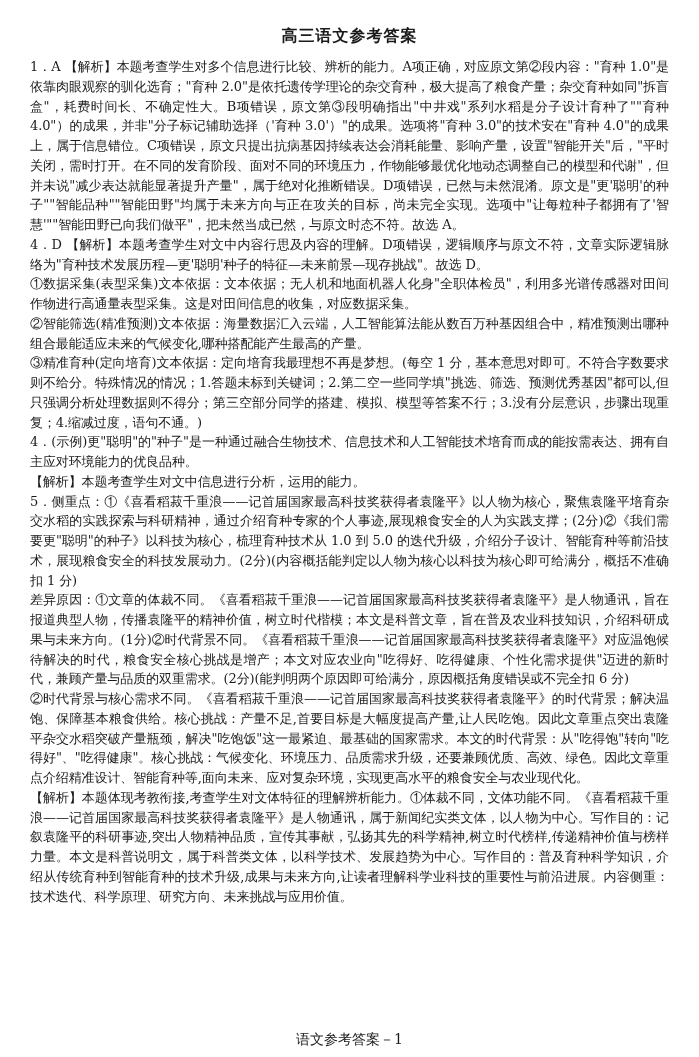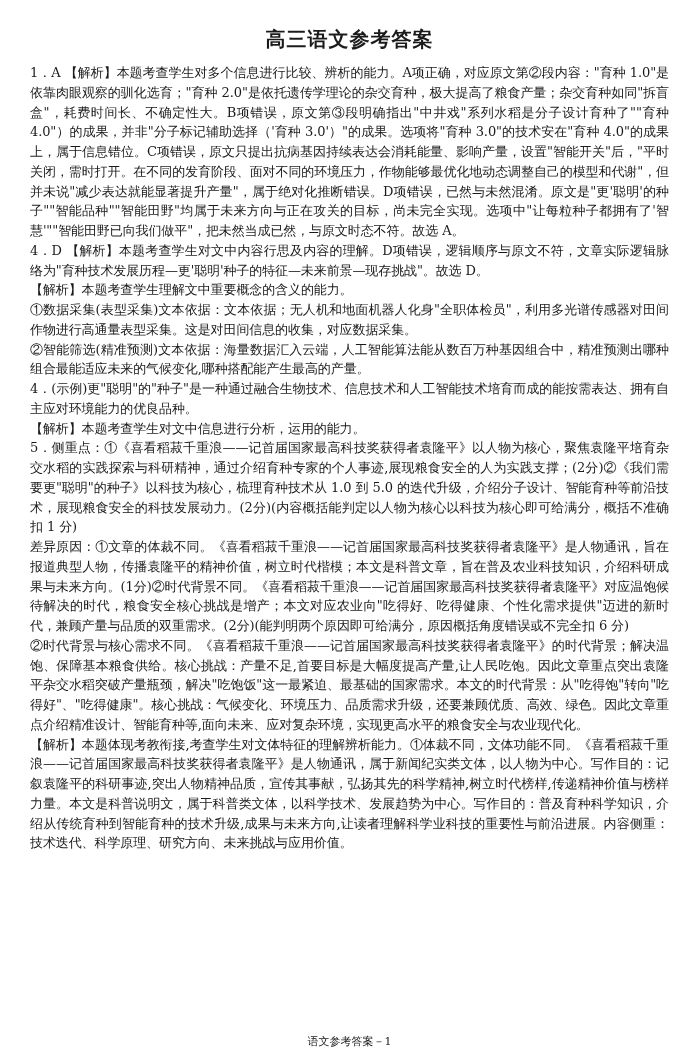--- a/index.html
+++ b/index.html
@@ -15,21 +15,21 @@
   .page {
     width: 699px;
     min-height: 1057px;
     box-sizing: border-box;
     padding: 22px 30px 10px 30px;
     position: relative;
     background: #fff;
   }
   .doc-title {
     text-align: center;
-    font-size: 20px;
+    font-size: 16px;
     font-weight: bold;
     letter-spacing: 1px;
     margin: 4px 0 10px 0;
     font-family: "DejaVu Serif", "Liberation Serif", serif;
   }
   .item {
     margin-bottom: 1px;
   }
   .para {
     font-size: 13px;
@@ -38,43 +38,43 @@
     text-justify: inter-ideograph;
     margin: 0;
     letter-spacing: -0.1px;
   }
   .footer {
     position: absolute;
     bottom: 8px;
     left: 0;
     width: 699px;
     text-align: center;
-    font-size: 11px;
+    font-size: 14px;
   }
   .blk { margin-bottom: 0px; }
 </style>
 </head>
 <body>
 
 <div class="page">
 
   <div class="doc-title">高三语文参考答案</div>
 
   <div class="item blk">
     <p class="para">1．A 【解析】本题考查学生对多个信息进行比较、辨析的能力。A项正确，对应原文第②段内容："育种 1.0"是依靠肉眼观察的驯化选育；"育种 2.0"是依托遗传学理论的杂交育种，极大提高了粮食产量；杂交育种如同"拆盲盒"，耗费时间长、不确定性大。B项错误，原文第③段明确指出"中井戏"系列水稻是分子设计育种了""育种 4.0"）的成果，并非"分子标记辅助选择（'育种 3.0'）"的成果。选项将"育种 3.0"的技术安在"育种 4.0"的成果上，属于信息错位。C项错误，原文只提出抗病基因持续表达会消耗能量、影响产量，设置"智能开关"后，"平时关闭，需时打开。在不同的发育阶段、面对不同的环境压力，作物能够最优化地动态调整自己的模型和代谢"，但并未说"减少表达就能显著提升产量"，属于绝对化推断错误。D项错误，已然与未然混淆。原文是"更'聪明'的种子""智能品种""智能田野"均属于未来方向与正在攻关的目标，尚未完全实现。选项中"让每粒种子都拥有了'智慧'""智能田野已向我们做平"，把未然当成已然，与原文时态不符。故选 A。</p>
   </div>
 
   <div class="item blk">
     <p class="para">4．D 【解析】本题考查学生对文中内容行思及内容的理解。D项错误，逻辑顺序与原文不符，文章实际逻辑脉络为"育种技术发展历程—更'聪明'种子的特征—未来前景—现存挑战"。故选 D。</p>
   </div>
 
   <div class="item blk">
-    <p class="para">【解析】本题考查学生理解文中重要概念的含义的能力。</p>
     <p class="para">①数据采集(表型采集)文本依据：文本依据；无人机和地面机器人化身"全职体检员"，利用多光谱传感器对田间作物进行高通量表型采集。这是对田间信息的收集，对应数据采集。</p>
     <p class="para">②智能筛选(精准预测)文本依据：海量数据汇入云端，人工智能算法能从数百万种基因组合中，精准预测出哪种组合最能适应未来的气候变化,哪种搭配能产生最高的产量。</p>
+    <p class="para">③精准育种(定向培育)文本依据：定向培育我最理想不再是梦想。(每空 1 分，基本意思对即可。不符合字数要求则不给分。特殊情况的情况；1.答题未标到关键词；2.第二空一些同学填"挑选、筛选、预测优秀基因"都可以,但只强调分析处理数据则不得分；第三空部分同学的搭建、模拟、模型等答案不行；3.没有分层意识，步骤出现重复；4.缩减过度，语句不通。)</p>
   </div>
 
   <div class="item blk">
     <p class="para">4．(示例)更"聪明"的"种子"是一种通过融合生物技术、信息技术和人工智能技术培育而成的能按需表达、拥有自主应对环境能力的优良品种。</p>
     <p class="para">【解析】本题考查学生对文中信息进行分析，运用的能力。</p>
   </div>
 
   <div class="item blk">
     <p class="para">5．侧重点：①《喜看稻菽千重浪——记首届国家最高科技奖获得者袁隆平》以人物为核心，聚焦袁隆平培育杂交水稻的实践探索与科研精神，通过介绍育种专家的个人事迹,展现粮食安全的人为实践支撑；(2分)②《我们需要更"聪明"的种子》以科技为核心，梳理育种技术从 1.0 到 5.0 的迭代升级，介绍分子设计、智能育种等前沿技术，展现粮食安全的科技发展动力。(2分)(内容概括能判定以人物为核心以科技为核心即可给满分，概括不准确扣 1 分)</p>
     <p class="para">差异原因：①文章的体裁不同。《喜看稻菽千重浪——记首届国家最高科技奖获得者袁隆平》是人物通讯，旨在报道典型人物，传播袁隆平的精神价值，树立时代楷模；本文是科普文章，旨在普及农业科技知识，介绍科研成果与未来方向。(1分)②时代背景不同。《喜看稻菽千重浪——记首届国家最高科技奖获得者袁隆平》对应温饱候待解决的时代，粮食安全核心挑战是增产；本文对应农业向"吃得好、吃得健康、个性化需求提供"迈进的新时代，兼顾产量与品质的双重需求。(2分)(能判明两个原因即可给满分，原因概括角度错误或不完全扣 6 分)</p>

